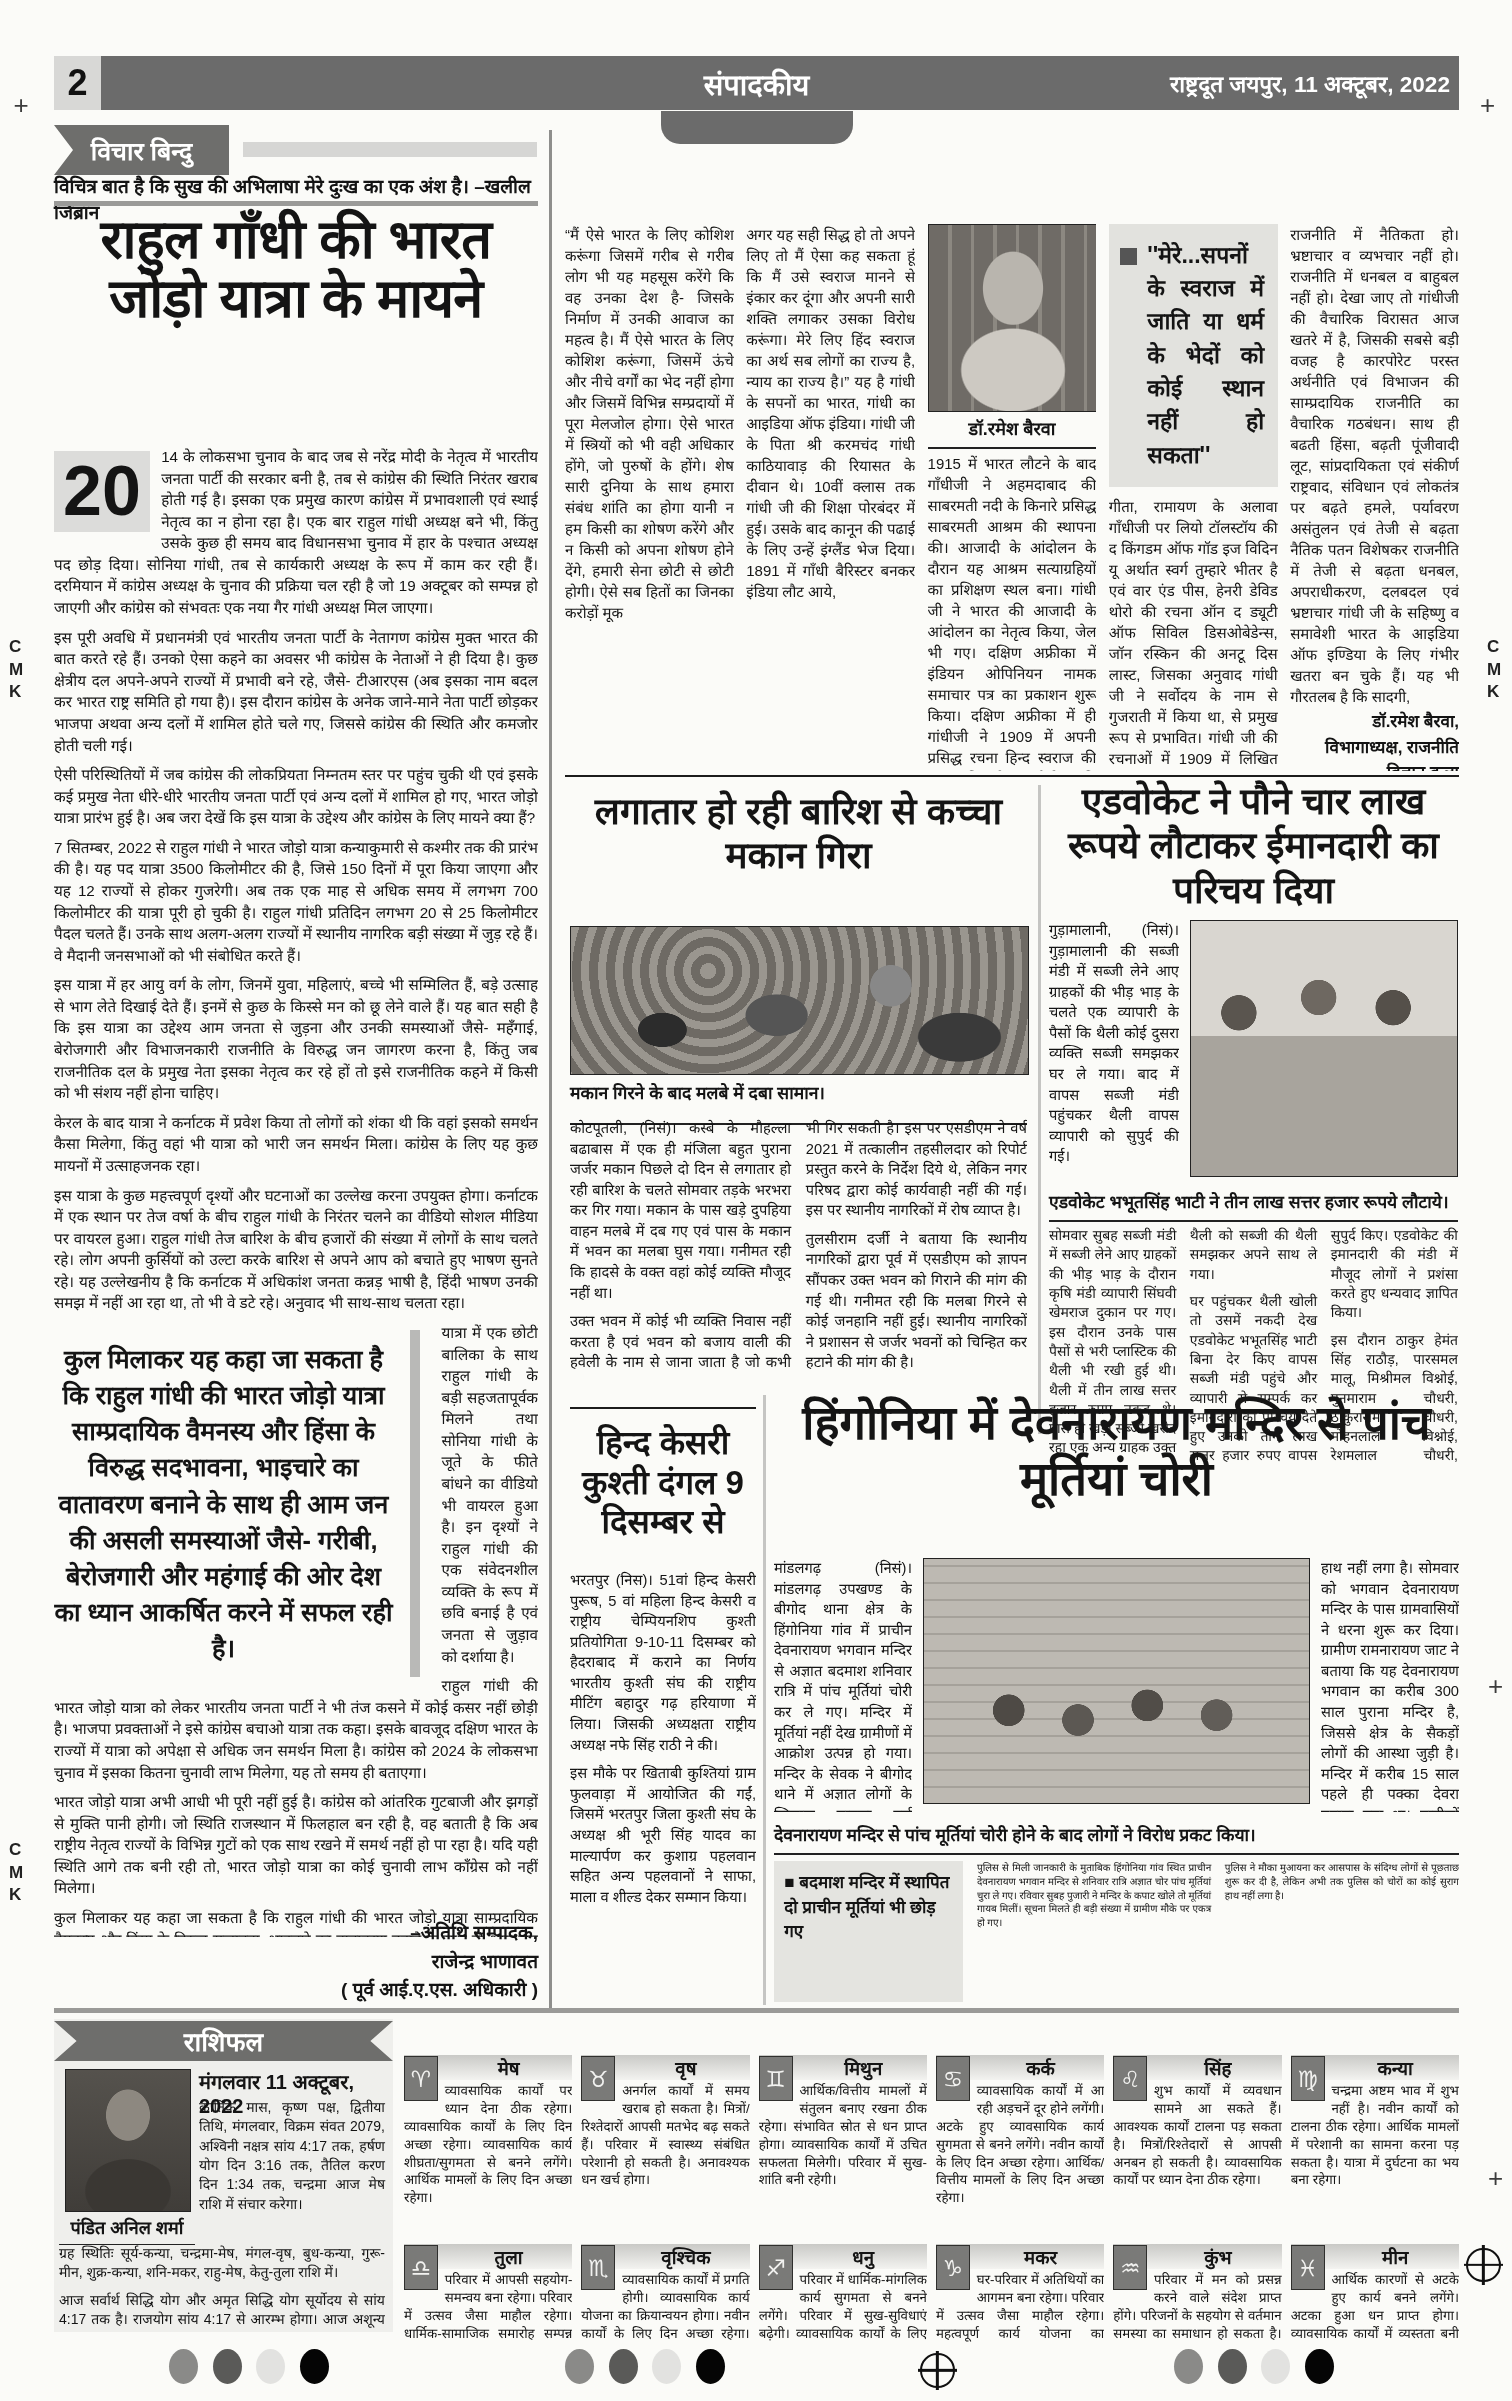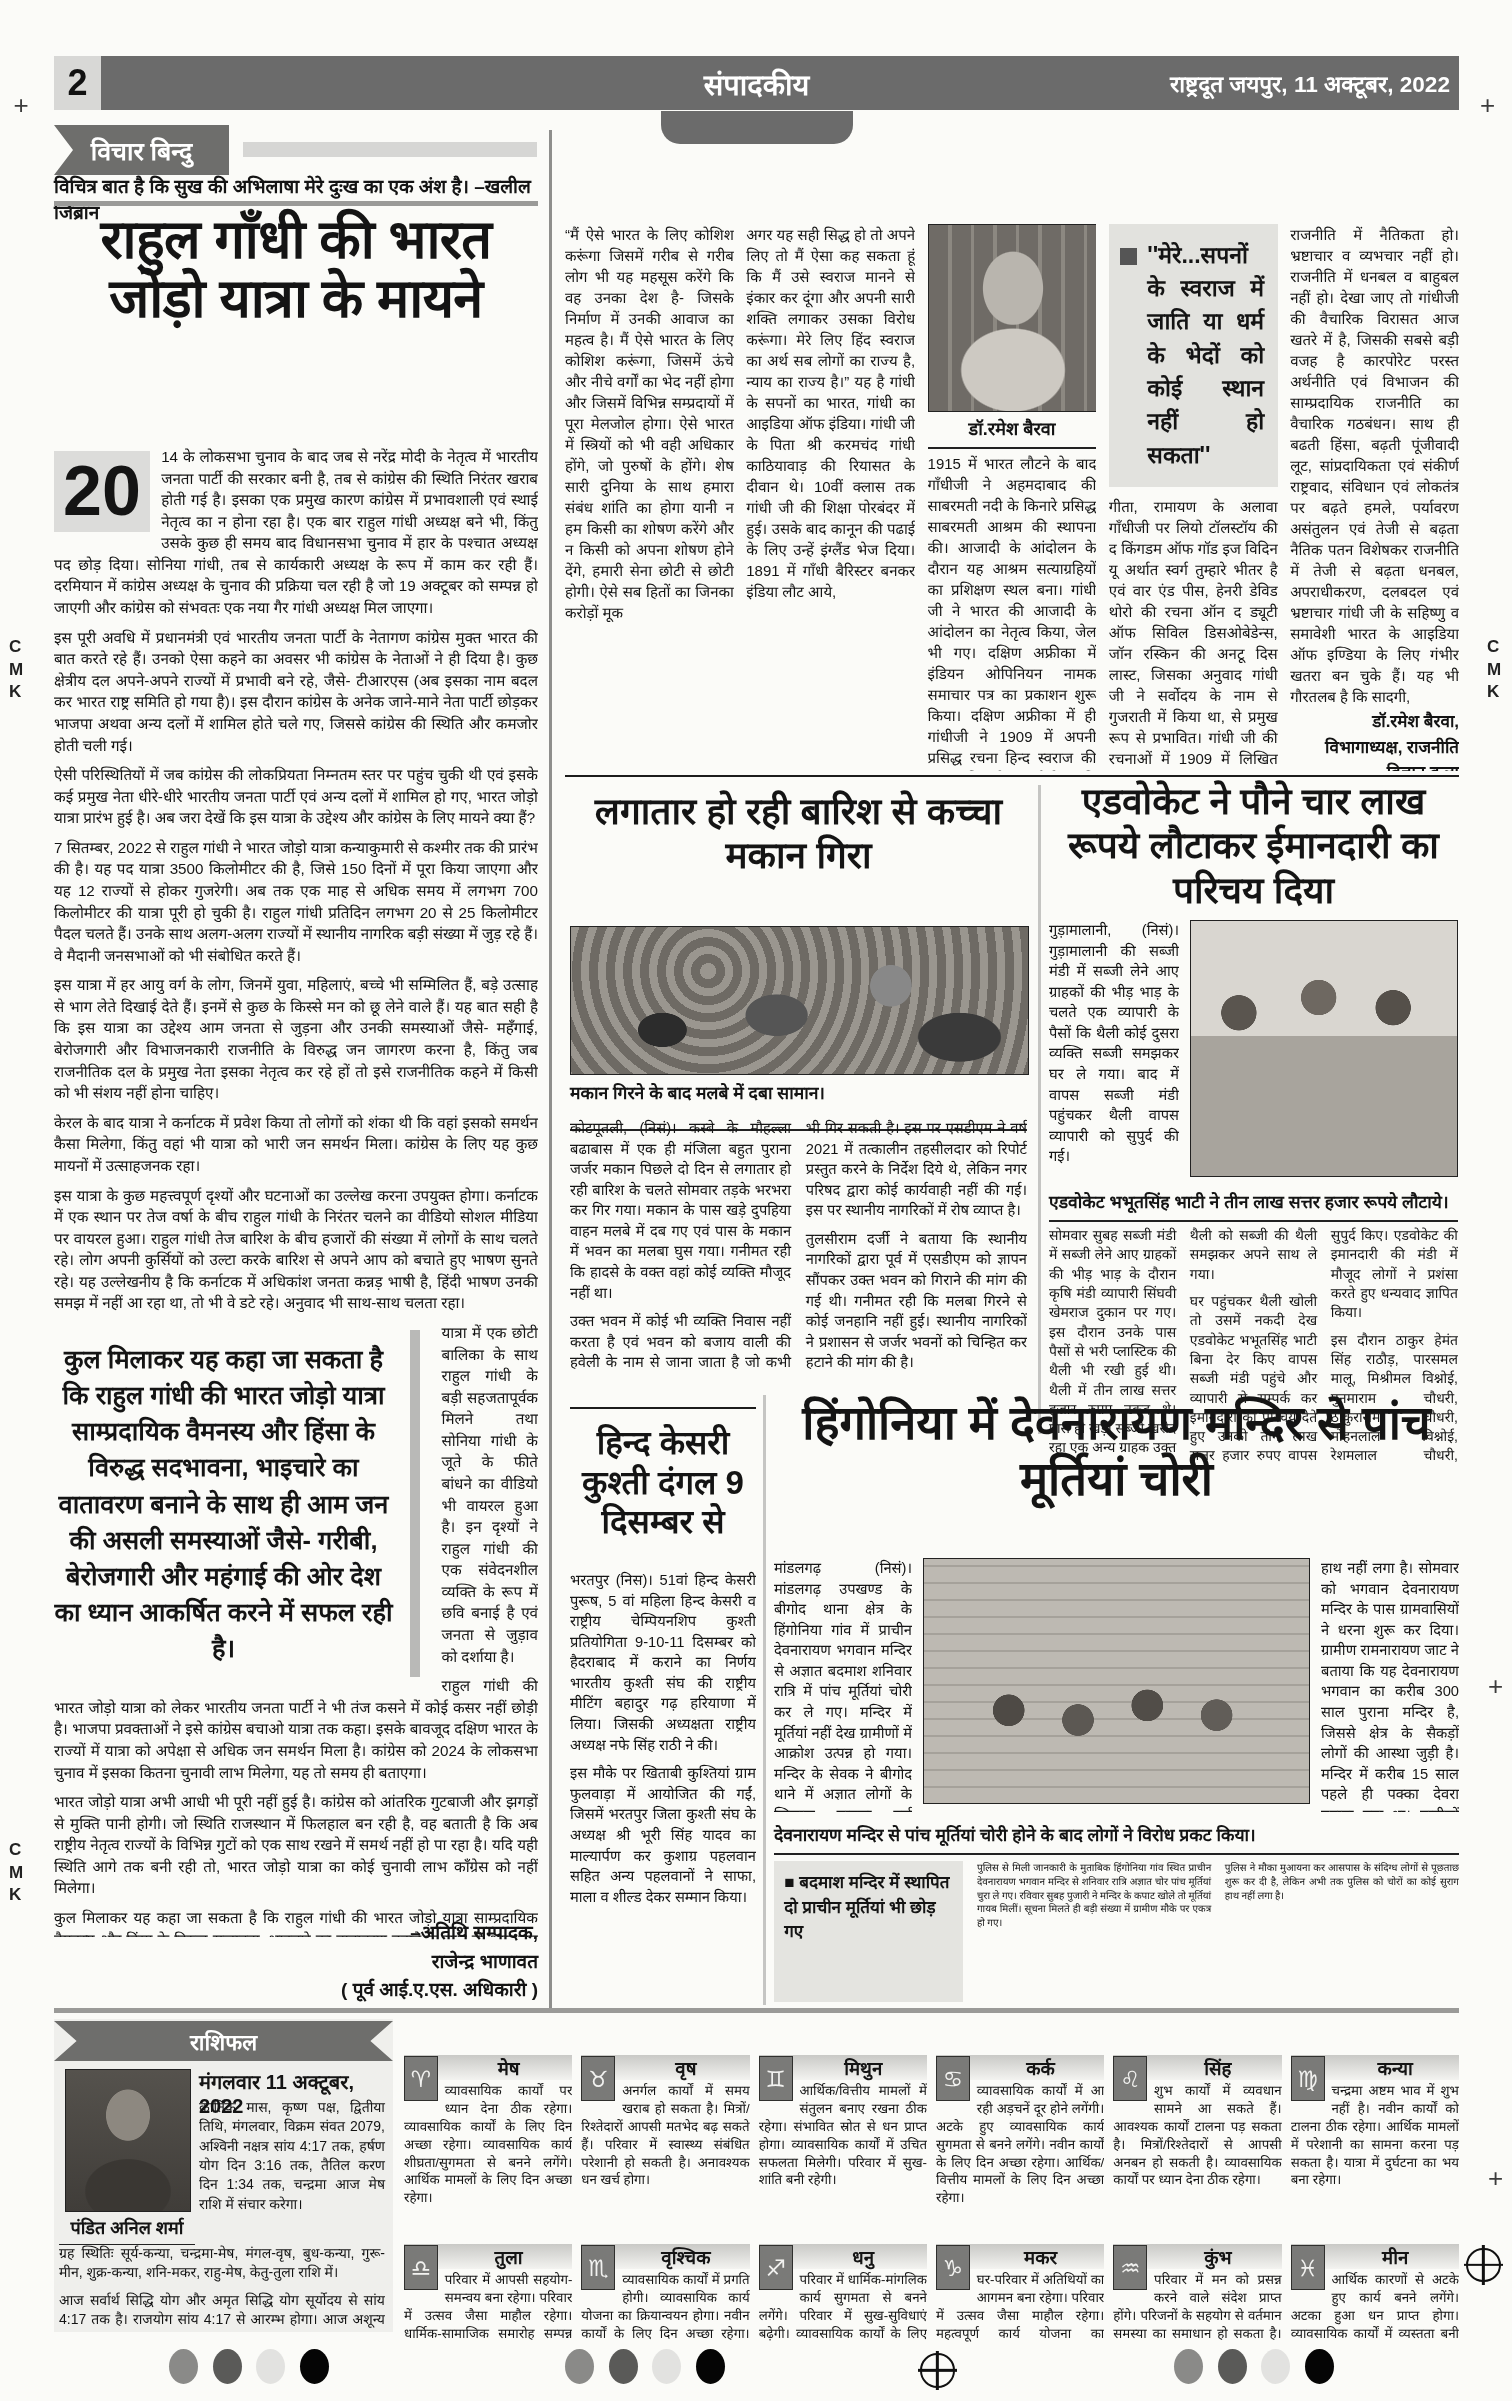--- a/index.html
+++ b/index.html
@@ -67,21 +67,21 @@
   .m-head{font-weight:700;text-align:center;line-height:1.2;}
   .rain-head{left:570px;top:790px;width:457px;font-size:37px;}
   .rain-photo{left:570px;top:926px;width:457px;height:147px;background:
       radial-gradient(40px 28px at 20% 70%,#2c2c2c 0 60%,transparent 62%),
       radial-gradient(51px 34px at 45% 60%,#555 0 60%,transparent 62%),
       radial-gradient(34px 34px at 70% 40%,#888 0 60%,transparent 62%),
       radial-gradient(68px 40px at 85% 75%,#3a3a3a 0 60%,transparent 62%),
       repeating-radial-gradient(circle at 30% 30%,#9a968f 0 8px,#6e6a64 8px 17px),
       linear-gradient(#7a766f,#4c4945);}
   .rain-cap{left:570px;top:1080px;width:457px;font-size:17.5px;font-weight:700;border-bottom:2.3px solid #222;
-            padding-bottom:25px;}
+            padding-bottom:19px;}
   .rain-body{left:570px;top:1118px;width:457px;height:265px;column-count:2;column-gap:14.7px;
              font-size:14.7px;line-height:1.4;text-align:justify;overflow:hidden;}
   .adv-head{left:1049px;top:780px;width:409px;font-size:37px;}
   .adv-row{left:1049px;top:920px;width:409px;height:265px;display:flex;gap:11.3px;overflow:hidden;}
   .adv-col{width:130px;font-size:14.7px;line-height:1.4;text-align:justify;overflow:hidden;}
   .adv-photo{flex:1;height:255px;background:
       radial-gradient(29px 29px at 18% 36%,#5a554f 0 60%,transparent 62%),
       radial-gradient(29px 29px at 48% 30%,#6e6861 0 60%,transparent 62%),
       radial-gradient(29px 29px at 76% 34%,#55504a 0 60%,transparent 62%),
       linear-gradient(#d9d6d0 0 45%,#a8a49d 45% 100%);}
@@ -103,21 +103,21 @@
       radial-gradient(26px 26px at 76% 64%,#615d58 0 60%,transparent 62%),
       repeating-linear-gradient(0deg,#bdb9b2 0 14.7px,#a5a19a 14.7px 17px),
       linear-gradient(#cfccc6,#8f8b85);}
   .t-cap{left:774px;top:1822px;width:685px;font-size:17.5px;font-weight:700;border-bottom:2.3px solid #222;padding-bottom:6.8px;}
   .t-bottom{left:774px;top:1861px;width:685px;height:141px;display:flex;gap:13.6px;overflow:hidden;}
   .t-box{width:169px;background:#e4e4e0;padding:10.2px;font-size:17px;font-weight:700;line-height:1.45;display:flex;gap:8px;}
   .t-rest{flex:1;column-count:2;column-gap:13.6px;font-size:10px;line-height:1.38;text-align:justify;overflow:hidden;font-family:Liberation Serif, serif;}
 
   
   .r-panel{left:54px;top:2019px;width:339px;height:313px;background:#efefec;}
-  .r-ribbon{left:54px;top:2021px;width:339px;height:40px;background:#6e6e6c;color:#fff;font-size:22px;font-weight:700;
+  .r-ribbon{left:54px;top:2021px;width:339px;height:40px;background:#6e6e6c;color:#fff;font-size:26px;font-weight:700;
             display:flex;align-items:center;justify-content:center;
             clip-path:polygon(0 0,100% 0,calc(100% - 22.6px) 50%,100% 100%,0 100%,22.6px 50%);}
   .r-photo{left:65px;top:2069px;width:124px;height:141px;background:
       radial-gradient(36px 42px at 50% 32%,#8d8880 0 60%,transparent 62%),
       radial-gradient(68px 51px at 50% 86%,#3a3733 0 62%,transparent 64%),
       linear-gradient(#55524d,#403d39);}
   .r-pandit{left:59px;top:2215px;width:136px;text-align:center;font-size:18px;font-weight:700;
             border-bottom:1.7px solid #222;padding-bottom:4.5px;}
   .r-date{left:199px;top:2068px;width:186px;font-size:20px;font-weight:700;}
   .r-panch0{left:199px;top:2098px;width:186px;font-size:14px;line-height:1.38;text-align:justify;}

